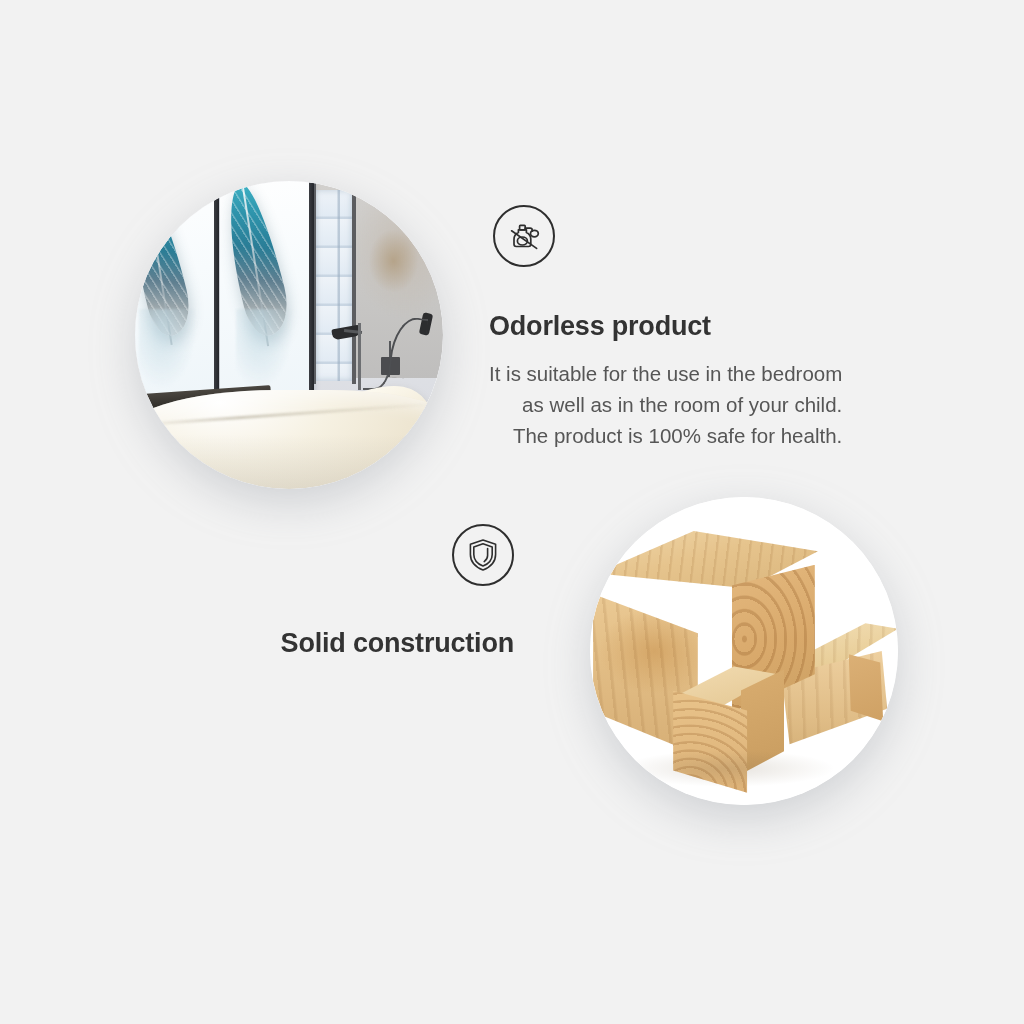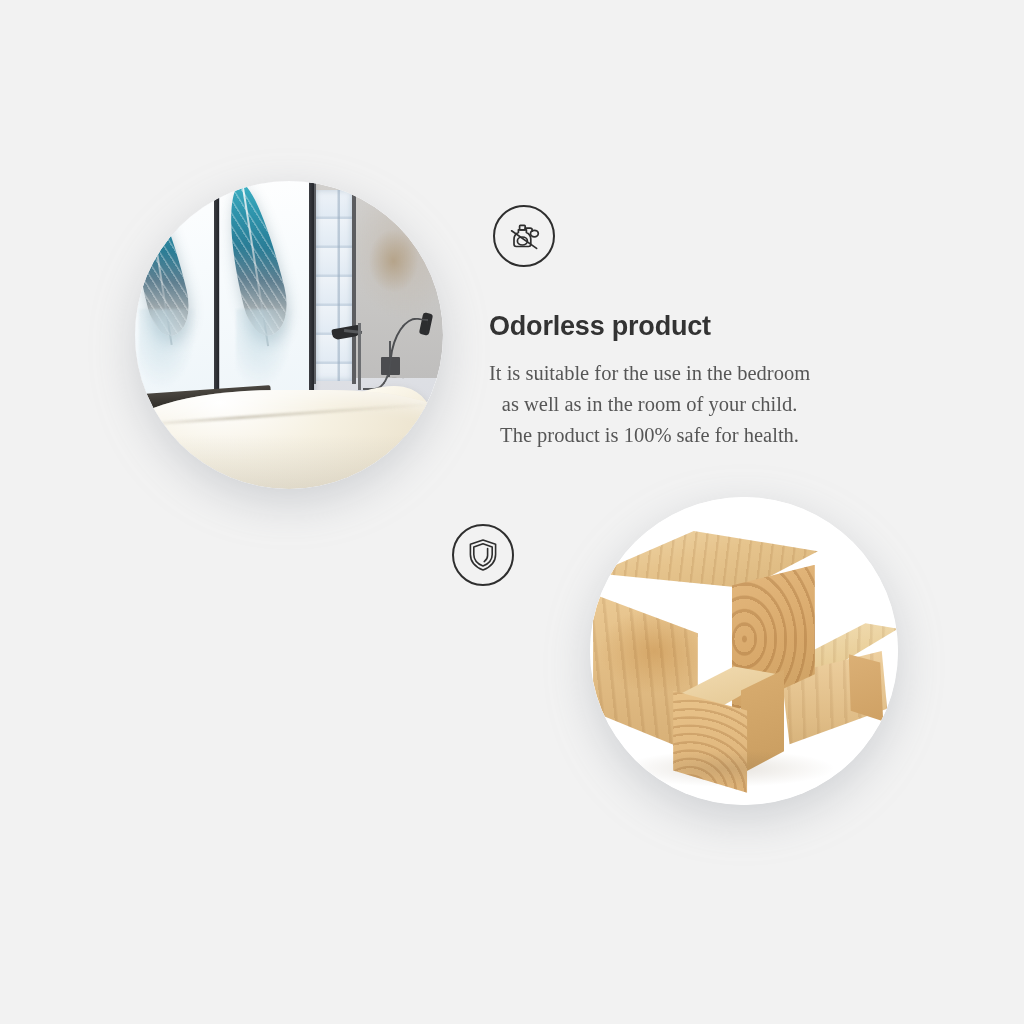--- a/index.html
+++ b/index.html
@@ -73,21 +73,21 @@
 
   #photo-bedroom {
     left: 135px;
     top: 181px;
     width: 308px;
     height: 308px;
   }
 
   #badge-odorless { left: 493px; top: 205px; }
   #title-odorless { left: 489px; top: 311px; }
-  #body-odorless  { left: 489px; top: 358px; text-align: center; font-family: Liberation Serif, serif; }
+  #body-odorless  { left: 489px; top: 358px; text-align: right; }
 
   
 
   #photo-wood {
     left: 590px;
     top: 497px;
     width: 308px;
     height: 308px;
   }
 
@@ -512,15 +512,16 @@
                  C12.6 32.0 7.4 26.6 7.4 19.4 V9.2 Z"></path>
 
         <path d="M20 8.8 L29.2 11.9 v7.5 c0 5.4-3.8 9.4-9.2 11.6
                  C14.6 28.8 10.8 24.8 10.8 19.4 v-7.5 Z"></path>
 
         <path d="M24.6 13.6 v7.0 c0 2.6-1.3 4.6-3.4 6.0"></path>
       </g>
     </svg>
   </div>
 
+  <div class="block-title" id="title-solid">Solid construction</div>
 
 
 </div>
 
 </body></html>

